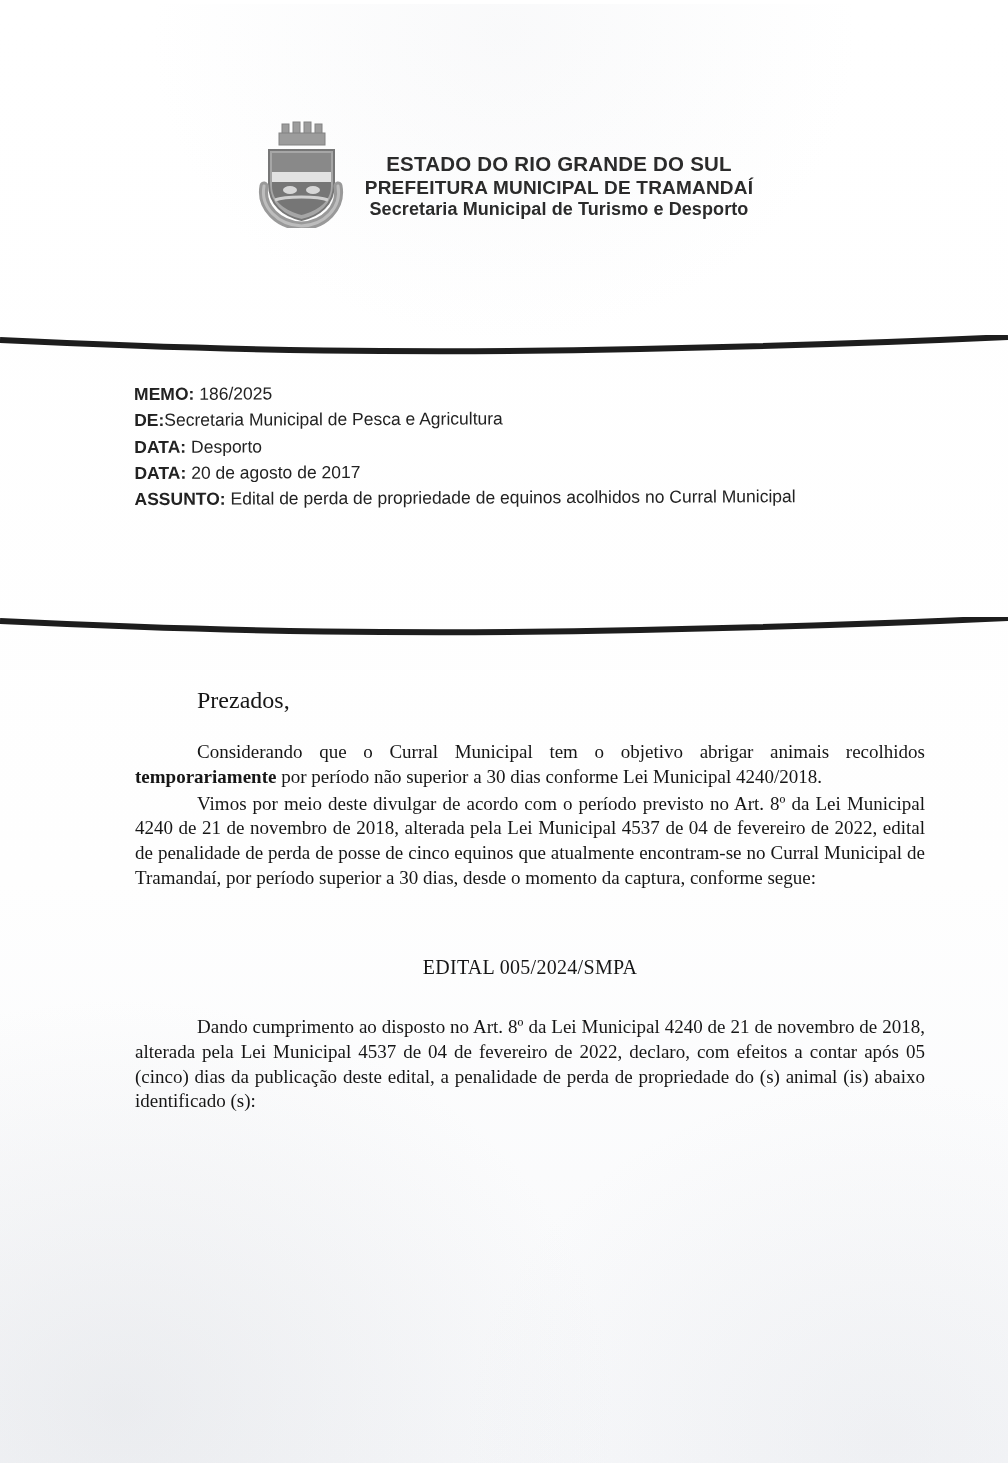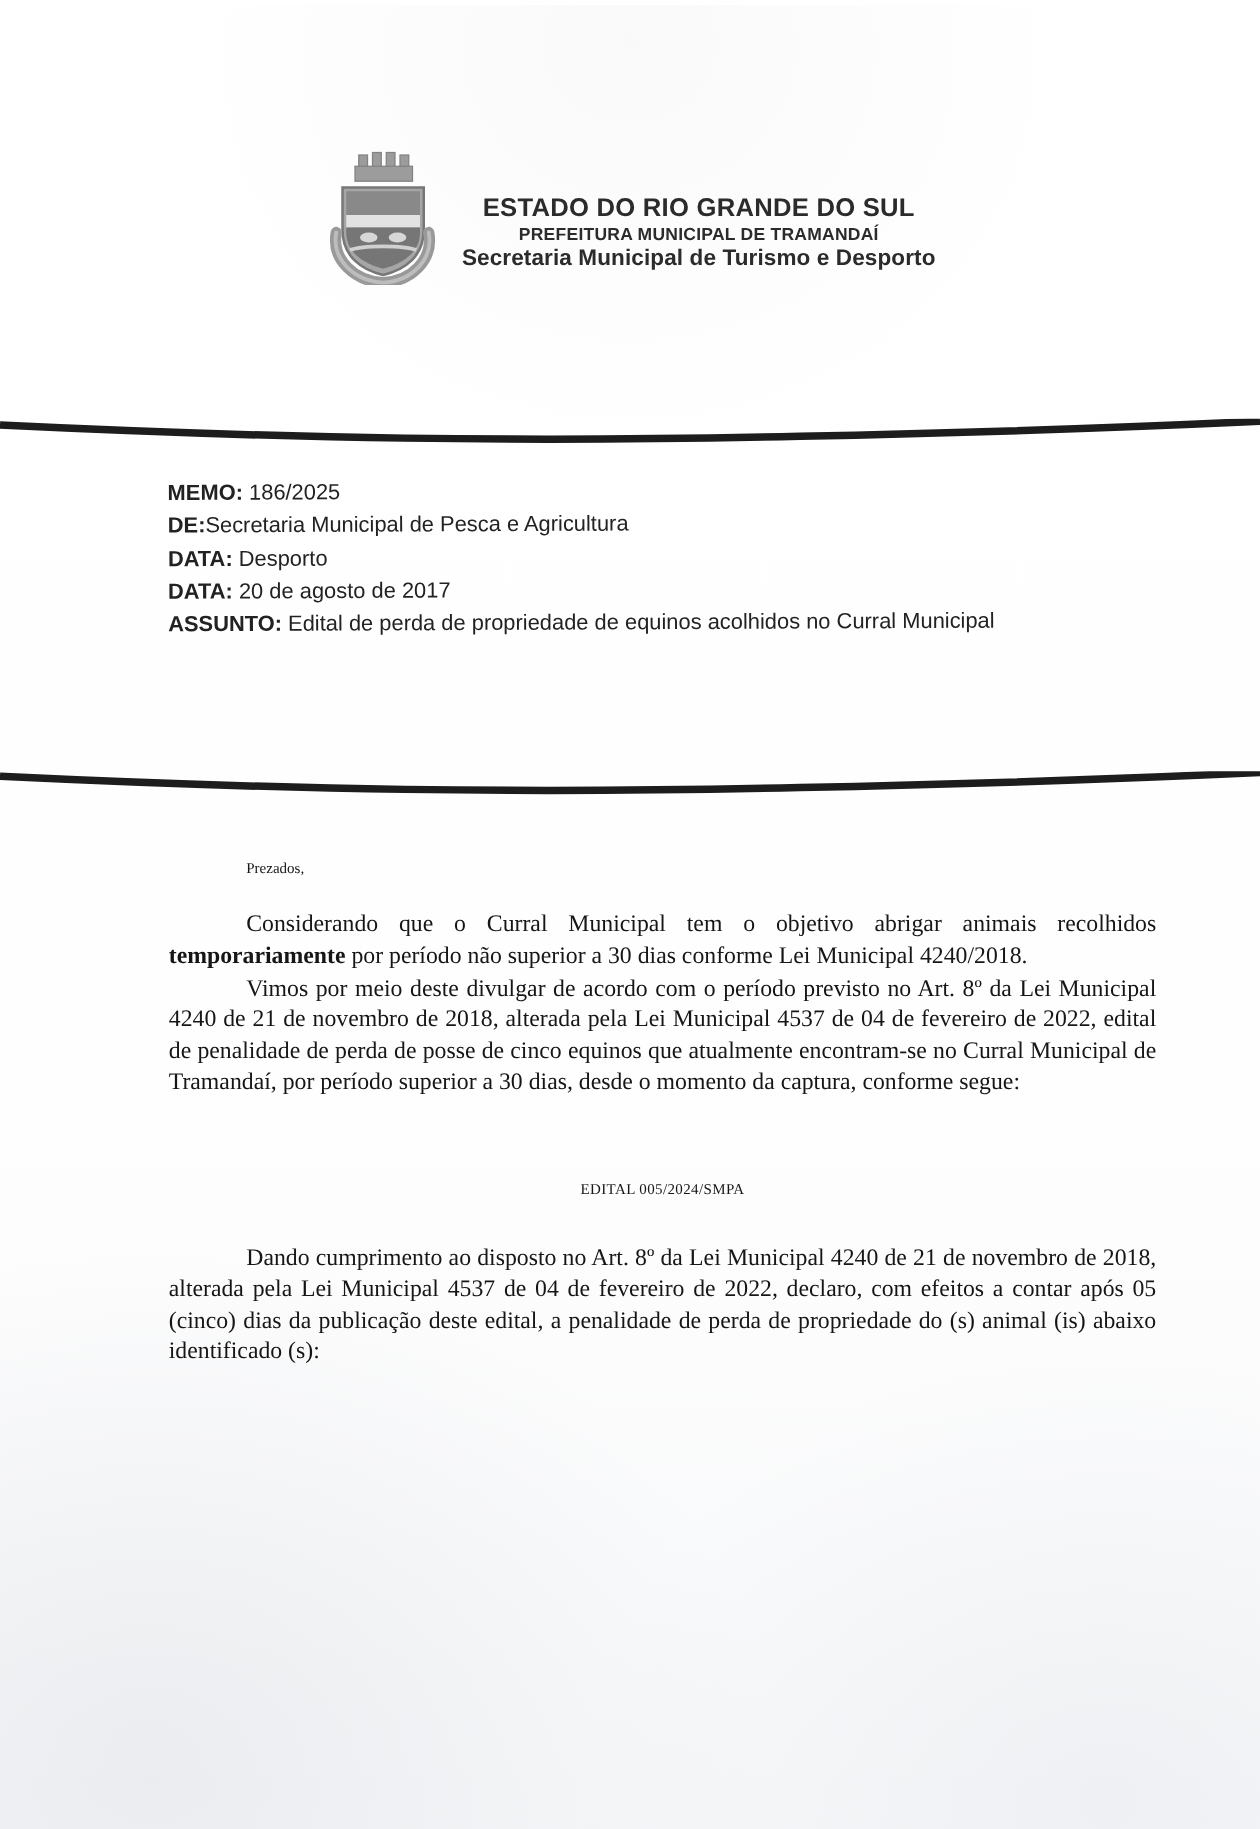--- a/index.html
+++ b/index.html
@@ -53,21 +53,21 @@
     filter: grayscale(1) contrast(.92) opacity(.88);
   }
   .org-lines {
     text-align: center;
     font-family: "Liberation Sans", sans-serif;
     color: #2b2b2b;
     line-height: 1.22;
     padding-top: 28px;
   }
   .org-l1 { font-size: 20.5px; font-weight: bold; letter-spacing: .2px; }
-  .org-l2 { font-size: 14px; font-weight: bold; letter-spacing: .2px; }
+  .org-l2 { font-size: 19px; font-weight: bold; letter-spacing: .2px; }
   .org-l3 { font-size: 18px; font-weight: bold; letter-spacing: .1px; }
 
   
   .rule {
     position: absolute;
     left: 0;
     width: 1008px;
     height: 22px;
   }
   .rule svg { display: block; width: 1008px; height: 22px; }
@@ -90,36 +90,36 @@
   
   .body-area {
     position: absolute;
     left: 135px;
     top: 396px;
     width: 790px;
     font-family: "Liberation Serif", serif;
     color: #161616;
   }
   .salutation {
-    font-size: 12px;
+    font-size: 24px;
     margin-left: 62px;
     margin-bottom: 26px;
   }
   p.para {
     margin: 0 0 2px 0;
     font-size: 19px;
     line-height: 1.30;
     text-align: justify;
     text-indent: 62px;
   }
   p.para b { font-weight: bold; }
 
   .edital-title {
     text-align: center;
-    font-size: 12px;
+    font-size: 20px;
     margin-top: 66px;
     margin-bottom: 36px;
     letter-spacing: .3px;
   }
 </style>
 </head>
 <body>
 
 <div id="page">
 

